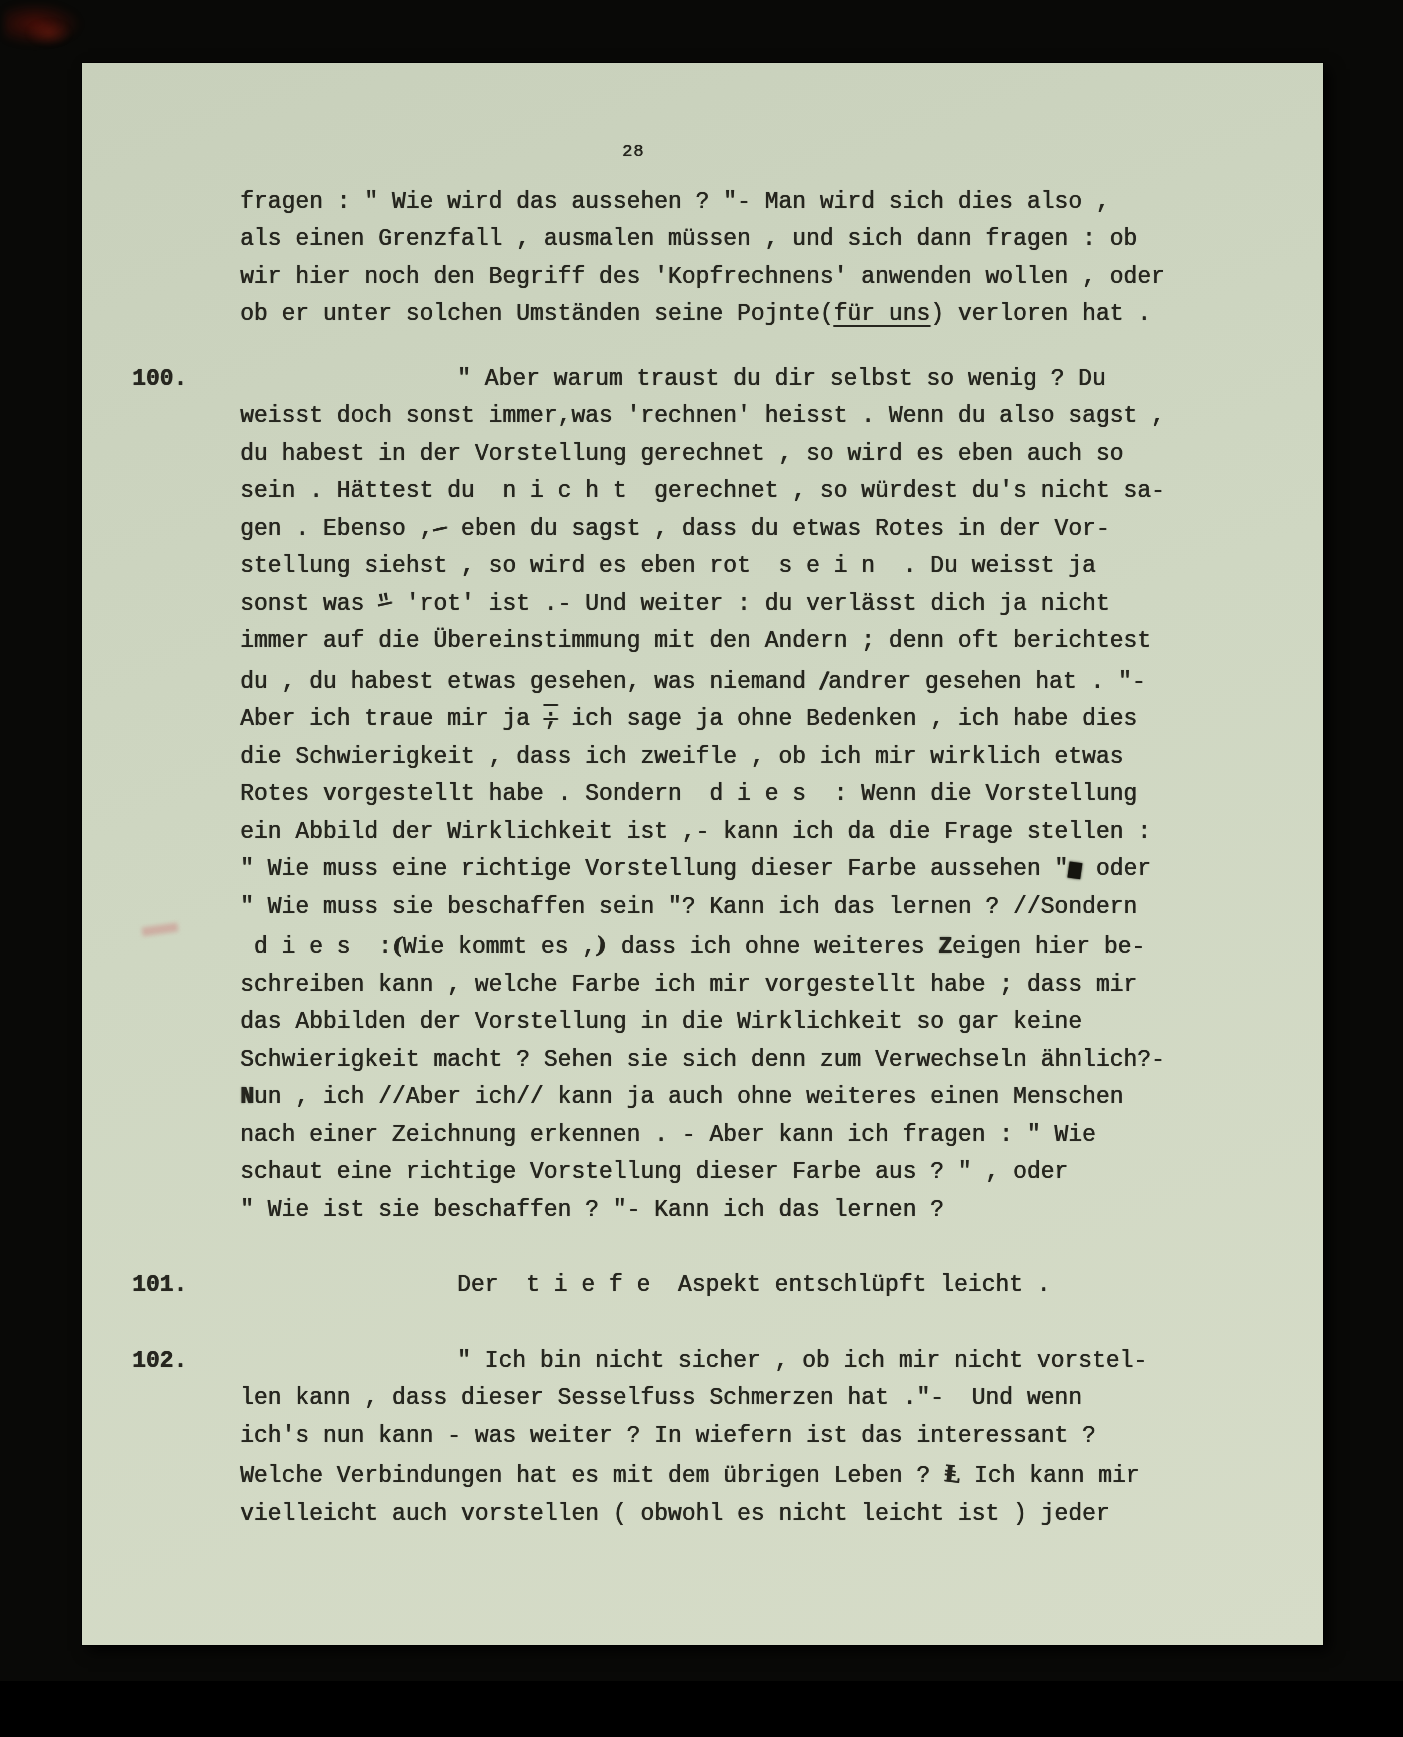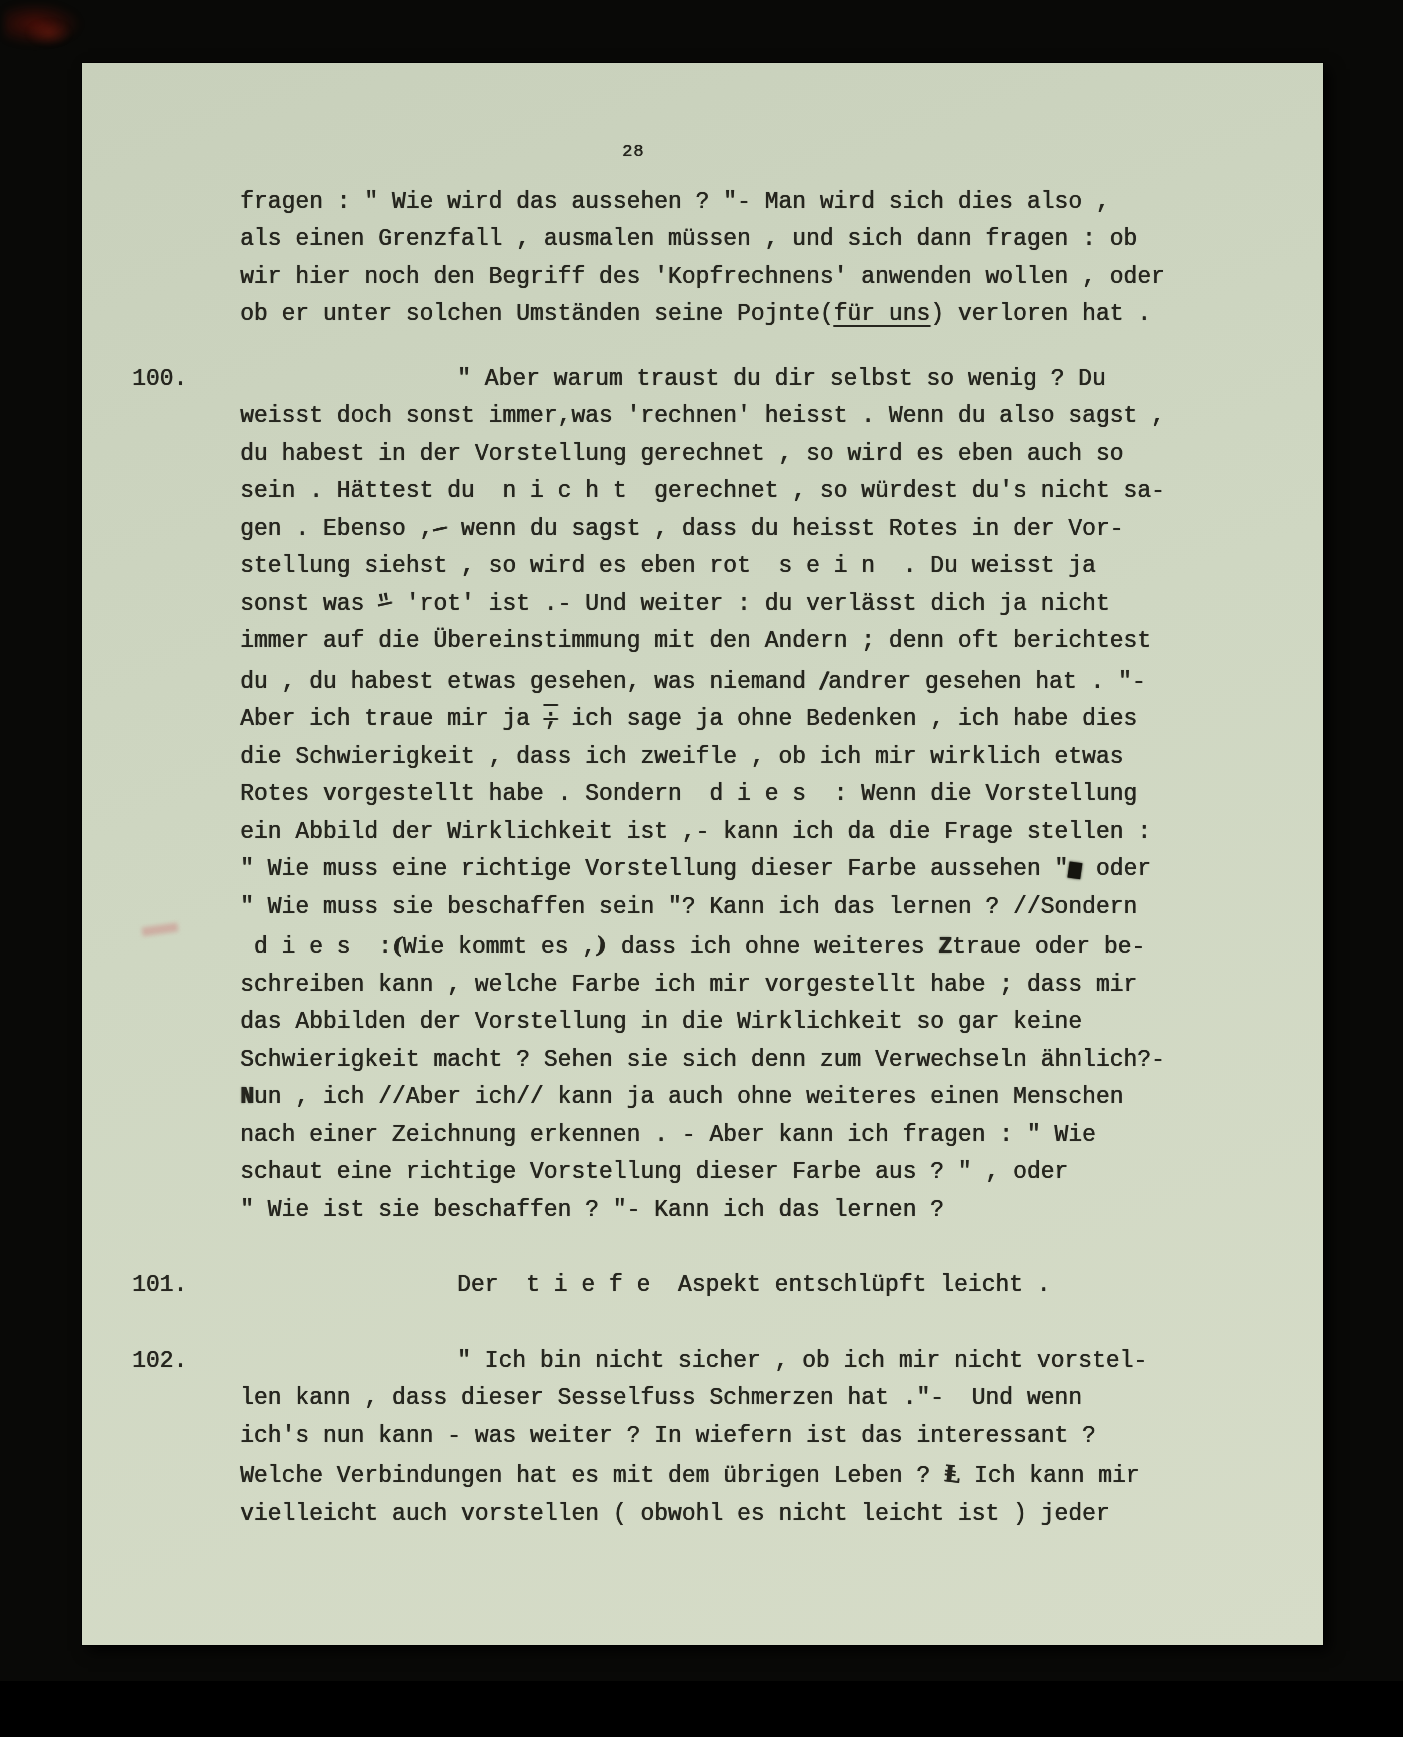--- a/index.html
+++ b/index.html
@@ -34,21 +34,21 @@
   .page-number{
     display:inline-block;
     margin:70px 0 0 540px;
     font-size:17px;letter-spacing:1px;
   }
   .content{margin-top:13px;}
   .para{position:relative;margin-left:158px;width:960px;}
   .para-100{margin-top:27px;}
   .para-101{margin-top:38px;}
   .para-102{margin-top:38px;}
-  .para-num{position:absolute;left:-108px;top:0;}
+  .para-num{position:absolute;left:-108px;top:0;font-weight:bold;}
   .line{white-space:pre;}
   .line.indent{padding-left:217px;}
 
   .seg-u{text-decoration:underline;text-underline-offset:5px;text-decoration-thickness:2px;}
   .seg-x{text-decoration:line-through;text-decoration-thickness:2px;display:inline-block;transform:rotate(-12deg);}
   .seg-xo{text-decoration:line-through overline;text-decoration-thickness:2px;}
   .seg-b{font-weight:bold;text-shadow:1px 0 0 currentColor,0 0 2px rgba(25,25,15,.6);}
   .seg-hand{font-family:"DejaVu Serif",serif;font-weight:bold;display:inline-block;transform:rotate(6deg);}
   .seg-blot{color:#15150f;text-shadow:0 0 3px #15150f;display:inline-block;transform:rotate(8deg) scale(.9,.8);}
 </style>
@@ -68,32 +68,32 @@
           <div class="line"><span>als einen Grenzfall , ausmalen müssen , und sich dann fragen : ob</span></div>
           <div class="line"><span>wir hier noch den Begriff des 'Kopfrechnens' anwenden wollen , oder</span></div>
           <div class="line"><span>ob er unter solchen Umständen seine Pojnte(</span><span class="seg-u">für uns</span><span>) verloren hat .</span></div>
         </div>
         <div class="para para-100">
           <span class="para-num">100.</span>
           <div class="line indent"><span>" Aber warum traust du dir selbst so wenig ? Du</span></div>
           <div class="line"><span>weisst doch sonst immer,was 'rechnen' heisst . Wenn du also sagst ,</span></div>
           <div class="line"><span>du habest in der Vorstellung gerechnet , so wird es eben auch so</span></div>
           <div class="line"><span>sein . Hättest du  n i c h t  gerechnet , so würdest du's nicht sa-</span></div>
-          <div class="line"><span>gen . Ebenso ,</span><span class="seg-x">-</span><span> wenn du sagst , dass du heisst Rotes in der Vor-</span></div>
+          <div class="line"><span>gen . Ebenso ,</span><span class="seg-x">-</span><span> eben du sagst , dass du etwas Rotes in der Vor-</span></div>
           <div class="line"><span>stellung siehst , so wird es eben rot  s e i n  . Du weisst ja</span></div>
           <div class="line"><span>sonst was </span><span class="seg-x">"</span><span> 'rot' ist .- Und weiter : du verlässt dich ja nicht</span></div>
           <div class="line"><span>immer auf die Übereinstimmung mit den Andern ; denn oft berichtest</span></div>
           <div class="line"><span>du , du habest etwas gesehen, was niemand </span><span class="seg-hand">∕</span><span>andrer gesehen hat . "-</span></div>
           <div class="line"><span>Aber ich traue mir ja </span><span class="seg-xo">;</span><span> ich sage ja ohne Bedenken , ich habe dies</span></div>
           <div class="line"><span>die Schwierigkeit , dass ich zweifle , ob ich mir wirklich etwas</span></div>
           <div class="line"><span>Rotes vorgestellt habe . Sondern  d i e s  : Wenn die Vorstellung</span></div>
           <div class="line"><span>ein Abbild der Wirklichkeit ist ,- kann ich da die Frage stellen :</span></div>
           <div class="line"><span>" Wie muss eine richtige Vorstellung dieser Farbe aussehen "</span><span class="seg-blot">▆</span><span> oder</span></div>
           <div class="line"><span>" Wie muss sie beschaffen sein "? Kann ich das lernen ? //Sondern</span></div>
-          <div class="line"><span> d i e s  :</span><span class="seg-hand">(</span><span>Wie kommt es ,</span><span class="seg-hand">)</span><span> dass ich ohne weiteres </span><span class="seg-b">Z</span><span>traue oder be-</span></div>
+          <div class="line"><span> d i e s  :</span><span class="seg-hand">(</span><span>Wie kommt es ,</span><span class="seg-hand">)</span><span> dass ich ohne weiteres </span><span class="seg-b">Z</span><span>eigen hier be-</span></div>
           <div class="line"><span>schreiben kann , welche Farbe ich mir vorgestellt habe ; dass mir</span></div>
           <div class="line"><span>das Abbilden der Vorstellung in die Wirklichkeit so gar keine</span></div>
           <div class="line"><span>Schwierigkeit macht ? Sehen sie sich denn zum Verwechseln ähnlich?-</span></div>
           <div class="line"><span class="seg-b">N</span><span>un , ich //Aber ich// kann ja auch ohne weiteres einen Menschen</span></div>
           <div class="line"><span>nach einer Zeichnung erkennen . - Aber kann ich fragen : " Wie</span></div>
           <div class="line"><span>schaut eine richtige Vorstellung dieser Farbe aus ? " , oder</span></div>
           <div class="line"><span>" Wie ist sie beschaffen ? "- Kann ich das lernen ?</span></div>
         </div>
         <div class="para para-101">
           <span class="para-num">101.</span>

